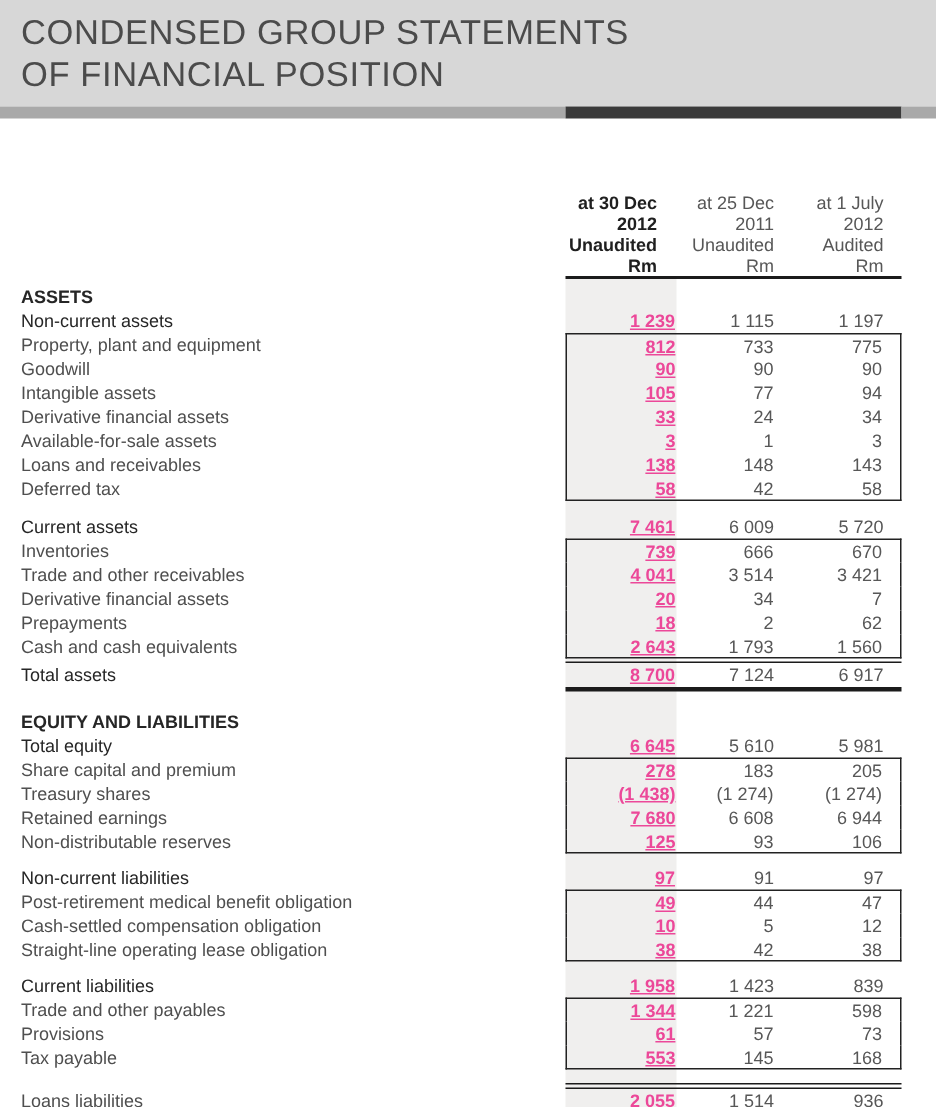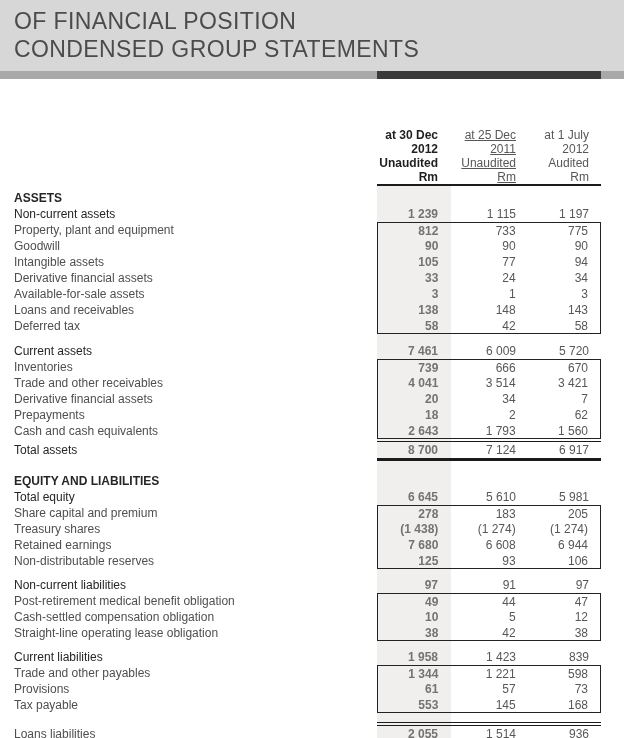--- a/index.html
+++ b/index.html
@@ -29,30 +29,30 @@
     position:absolute;left:377px;top:75px;width:74px;height:581px;
     background:#f0efee;z-index:0;
   }
   .flow{position:relative;z-index:1;margin-top:32px;}
   
   .col-headers{display:flex;padding-top:17px;}
   .ch-spacer{width:377px;}
   .ch-vals{width:224px;display:flex;border-bottom:2px solid #1b1b1b;box-sizing:border-box;}
   .ch{font-size:12px;line-height:14px;text-align:right;box-sizing:border-box;color:#575757;}
   .ch.c1{width:74px;padding-right:13px;font-weight:bold;color:#1f1f1f;}
-  .ch.c2{width:74px;padding-right:9px;text-decoration:underline;}
+  .ch.c2{width:74px;padding-right:9px;}
   .ch.c3{width:76px;padding-right:12px;}
   
   .row{display:flex;align-items:center;height:16px;font-size:12px;}
   .label{width:377px;padding-left:14px;box-sizing:border-box;color:#4f4f4f;white-space:nowrap;}
   .row.bold .label{font-weight:normal;color:#262626;}
   .row.section .label{width:601px;font-weight:bold;color:#262626;}
   .vals{width:224px;height:100%;display:flex;align-items:center;box-sizing:border-box;overflow:hidden;}
   .v{box-sizing:border-box;text-align:right;white-space:nowrap;}
-  .v1{width:74px;padding-right:13px;font-weight:bold;color:#737373;}
+  .v1{width:74px;padding-right:1px;font-weight:bold;color:#ec4899;text-decoration:underline;}
   .v2{width:74px;padding-right:9px;color:#575757;}
   .v3{width:76px;padding-right:12px;color:#575757;}
   
   .box .vals{border-left:1px solid #222;border-right:1px solid #222;}
   .box .row:first-child .vals{border-top:1px solid #222;}
   .box .row:last-child .vals{border-bottom:1px solid #222;}
   
   .rrow{display:flex;}
   .rrow .rspacer{width:377px;}
   .rrow .hline{width:224px;height:1px;background:#1b1b1b;}
@@ -60,22 +60,22 @@
   
   .sp2{height:2px;} .sp4{height:4px;} .sp8{height:8px;}
   .sp9{height:9px;} .sp12{height:12px;}
 </style>
 </head>
 <body>
 
 <div id="page">
 
   <div class="masthead">
+    <div class="t">CONDENSED GROUP STATEMENTS</div>
     <div class="t">OF FINANCIAL POSITION</div>
-    <div class="t">CONDENSED GROUP STATEMENTS</div>
   </div>
   <div class="accent-bar">
     <div class="seg1"></div>
     <div class="seg2"></div>
     <div class="seg3"></div>
   </div>
 
   <div class="sheet">
     <div class="col-shade"></div>
     <div class="flow">

